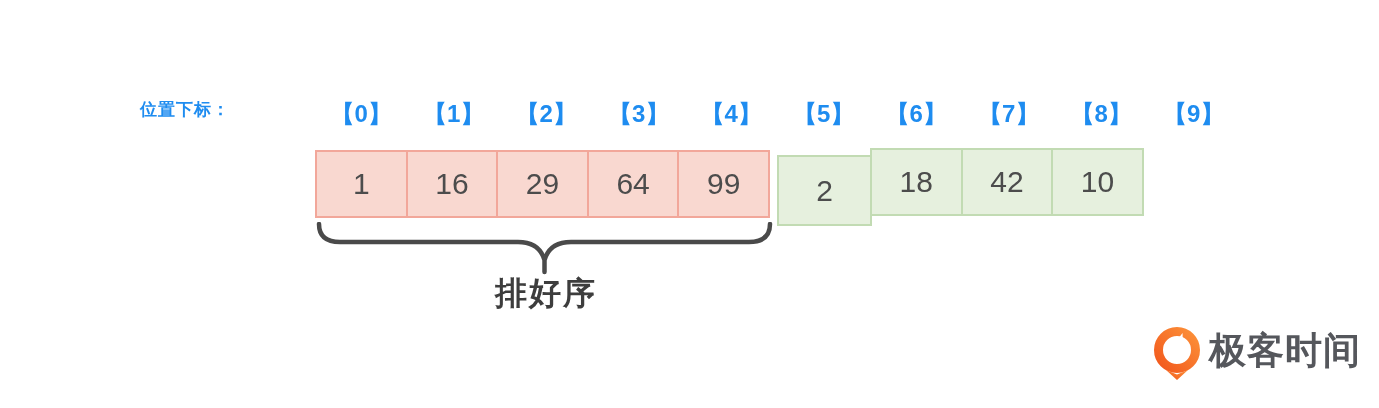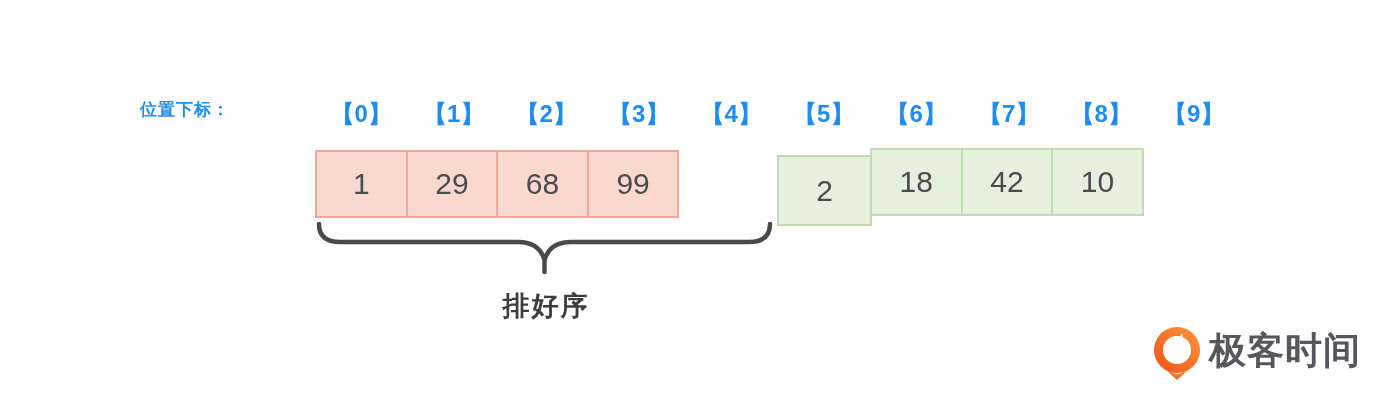--- a/index.html
+++ b/index.html
@@ -53,22 +53,22 @@
     border:2px solid var(--green-border);
     margin-left:-2px;
   }
   .block .cell:first-child{margin-left:0;}
   .cell-inserting{
     position:absolute;left:777px;top:155px;
     width:95px;height:71px;margin-left:0;
   }
   .brace-svg{position:absolute;left:316px;top:222px;}
   .sorted-label{
-    position:absolute;left:446px;top:288px;width:200px;
-    text-align:center;font-size:27px;font-weight:bold;color:#3d3d3d;
+    position:absolute;left:446px;top:272px;width:200px;
+    text-align:center;font-size:32px;font-weight:bold;color:#3d3d3d;
     letter-spacing:2px;
   }
   .logo{
     position:absolute;left:1152px;top:326px;
     display:flex;gap:7px;
   }
   .logo-text{
     font-size:37px;font-weight:600;color:var(--logo-text);
     letter-spacing:1px;white-space:nowrap;
   }
@@ -88,22 +88,23 @@
       <div class="index-label">【4】</div>
       <div class="index-label">【5】</div>
       <div class="index-label">【6】</div>
       <div class="index-label">【7】</div>
       <div class="index-label">【8】</div>
       <div class="index-label">【9】</div>
     </div>
 
   <div class="block block-sorted">
       <div class="cell cell-pink">1</div>
+      <div class="cell cell-pink">16</div>
       <div class="cell cell-pink">29</div>
-      <div class="cell cell-pink">68</div>
+      <div class="cell cell-pink">64</div>
       <div class="cell cell-pink">99</div>
     </div>
 
   <div class="cell cell-green cell-inserting">2</div>
 
   <div class="block block-unsorted">
       <div class="cell cell-green">18</div>
       <div class="cell cell-green">42</div>
       <div class="cell cell-green">10</div>
     </div>

